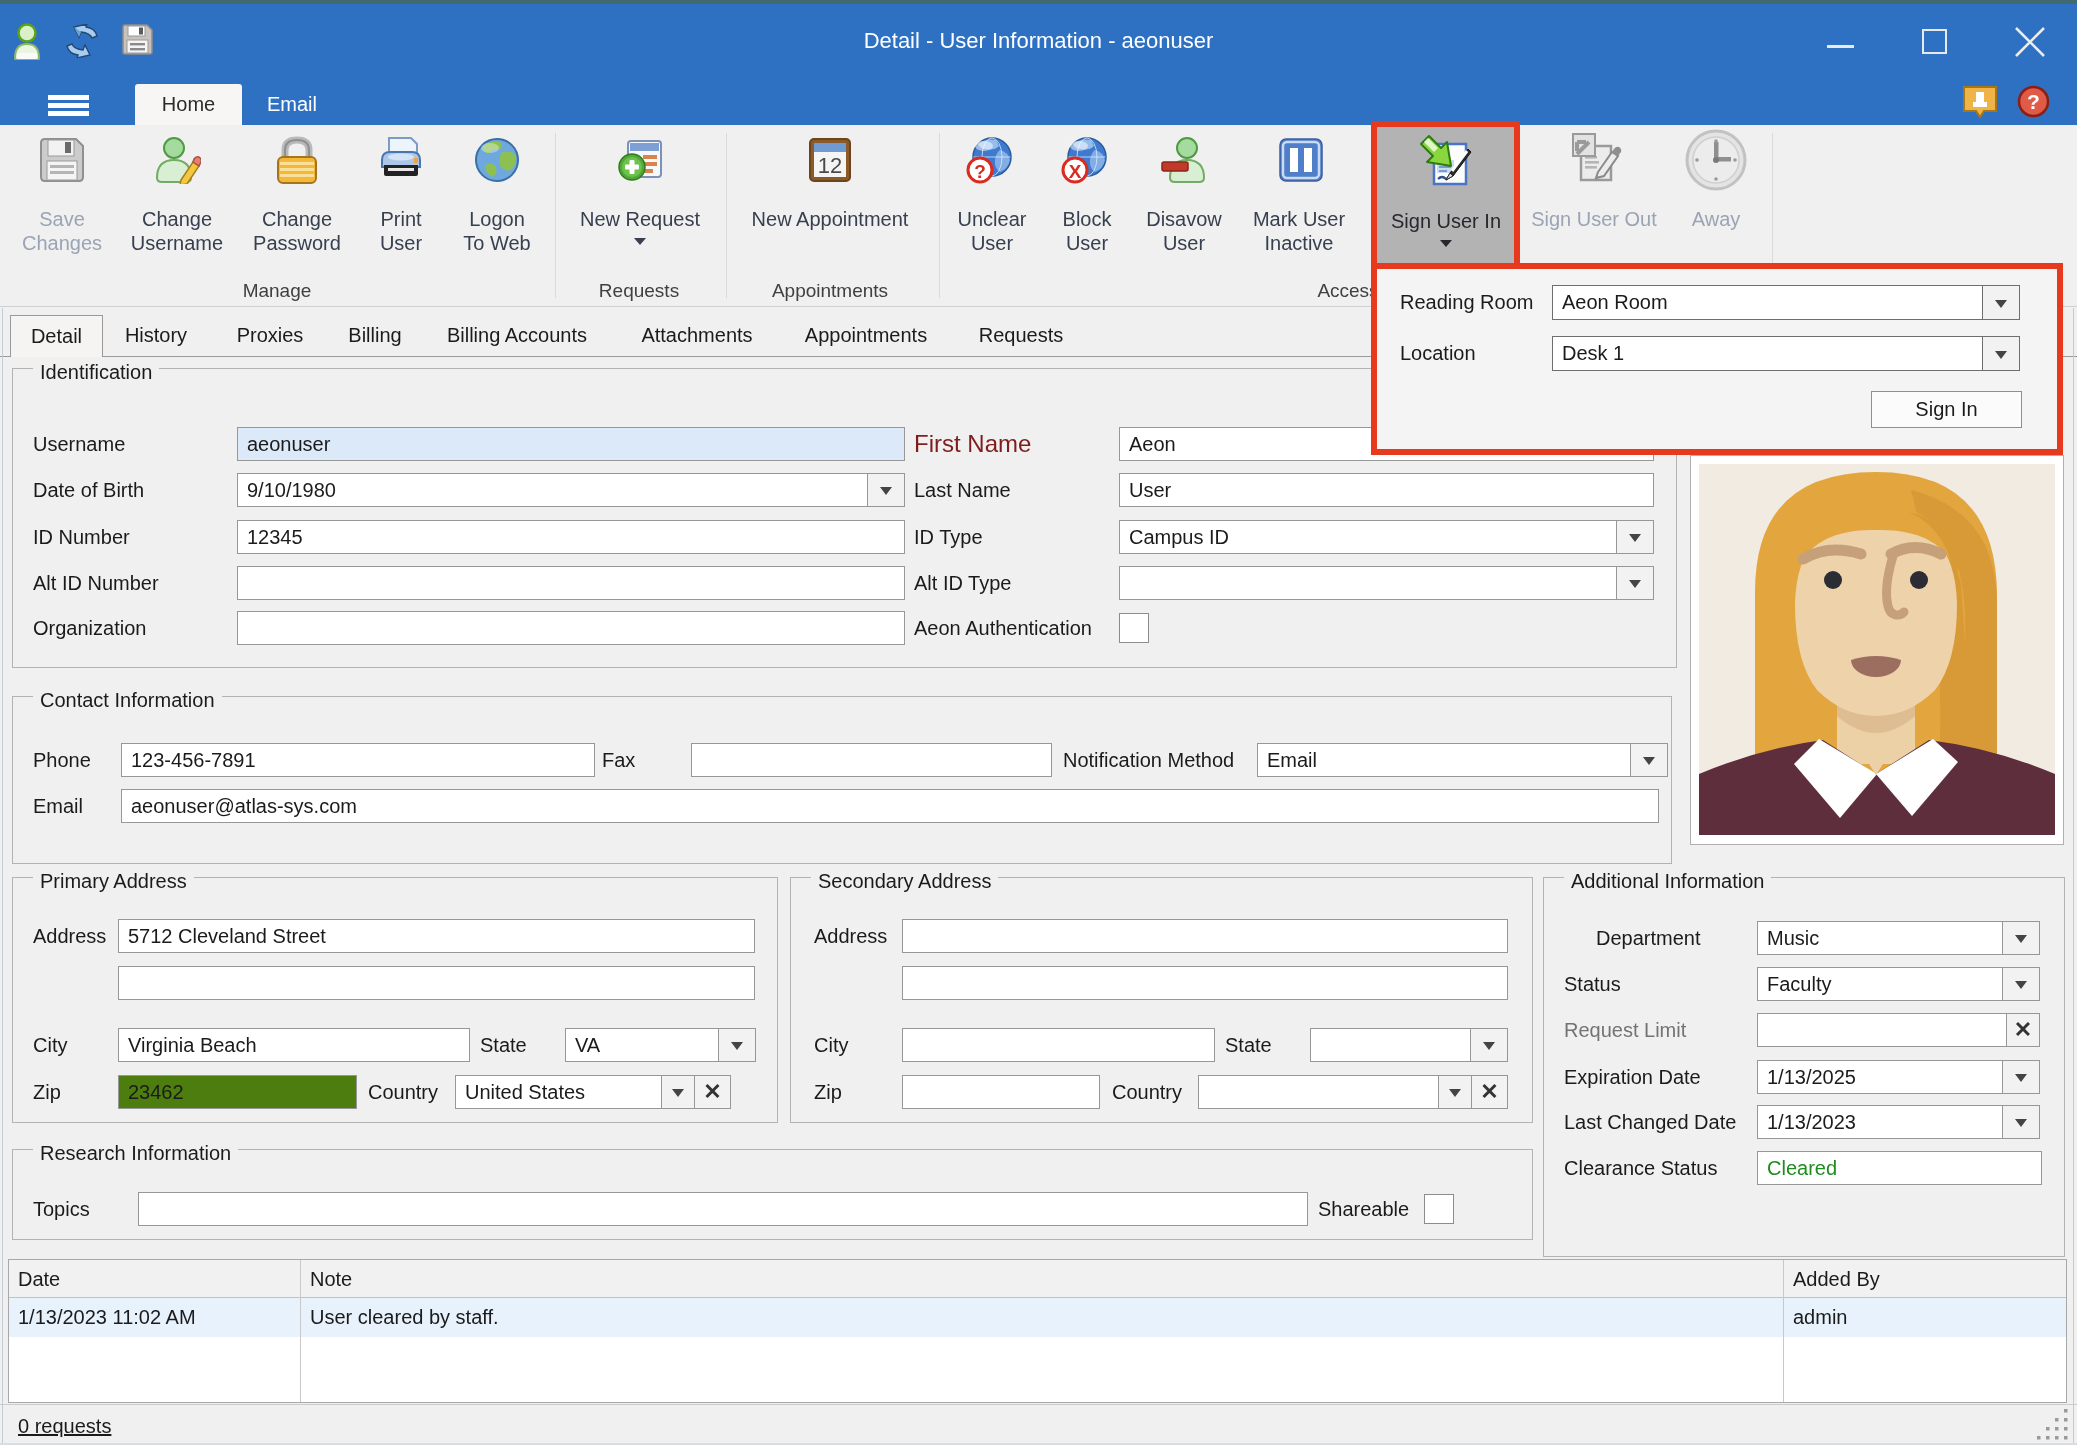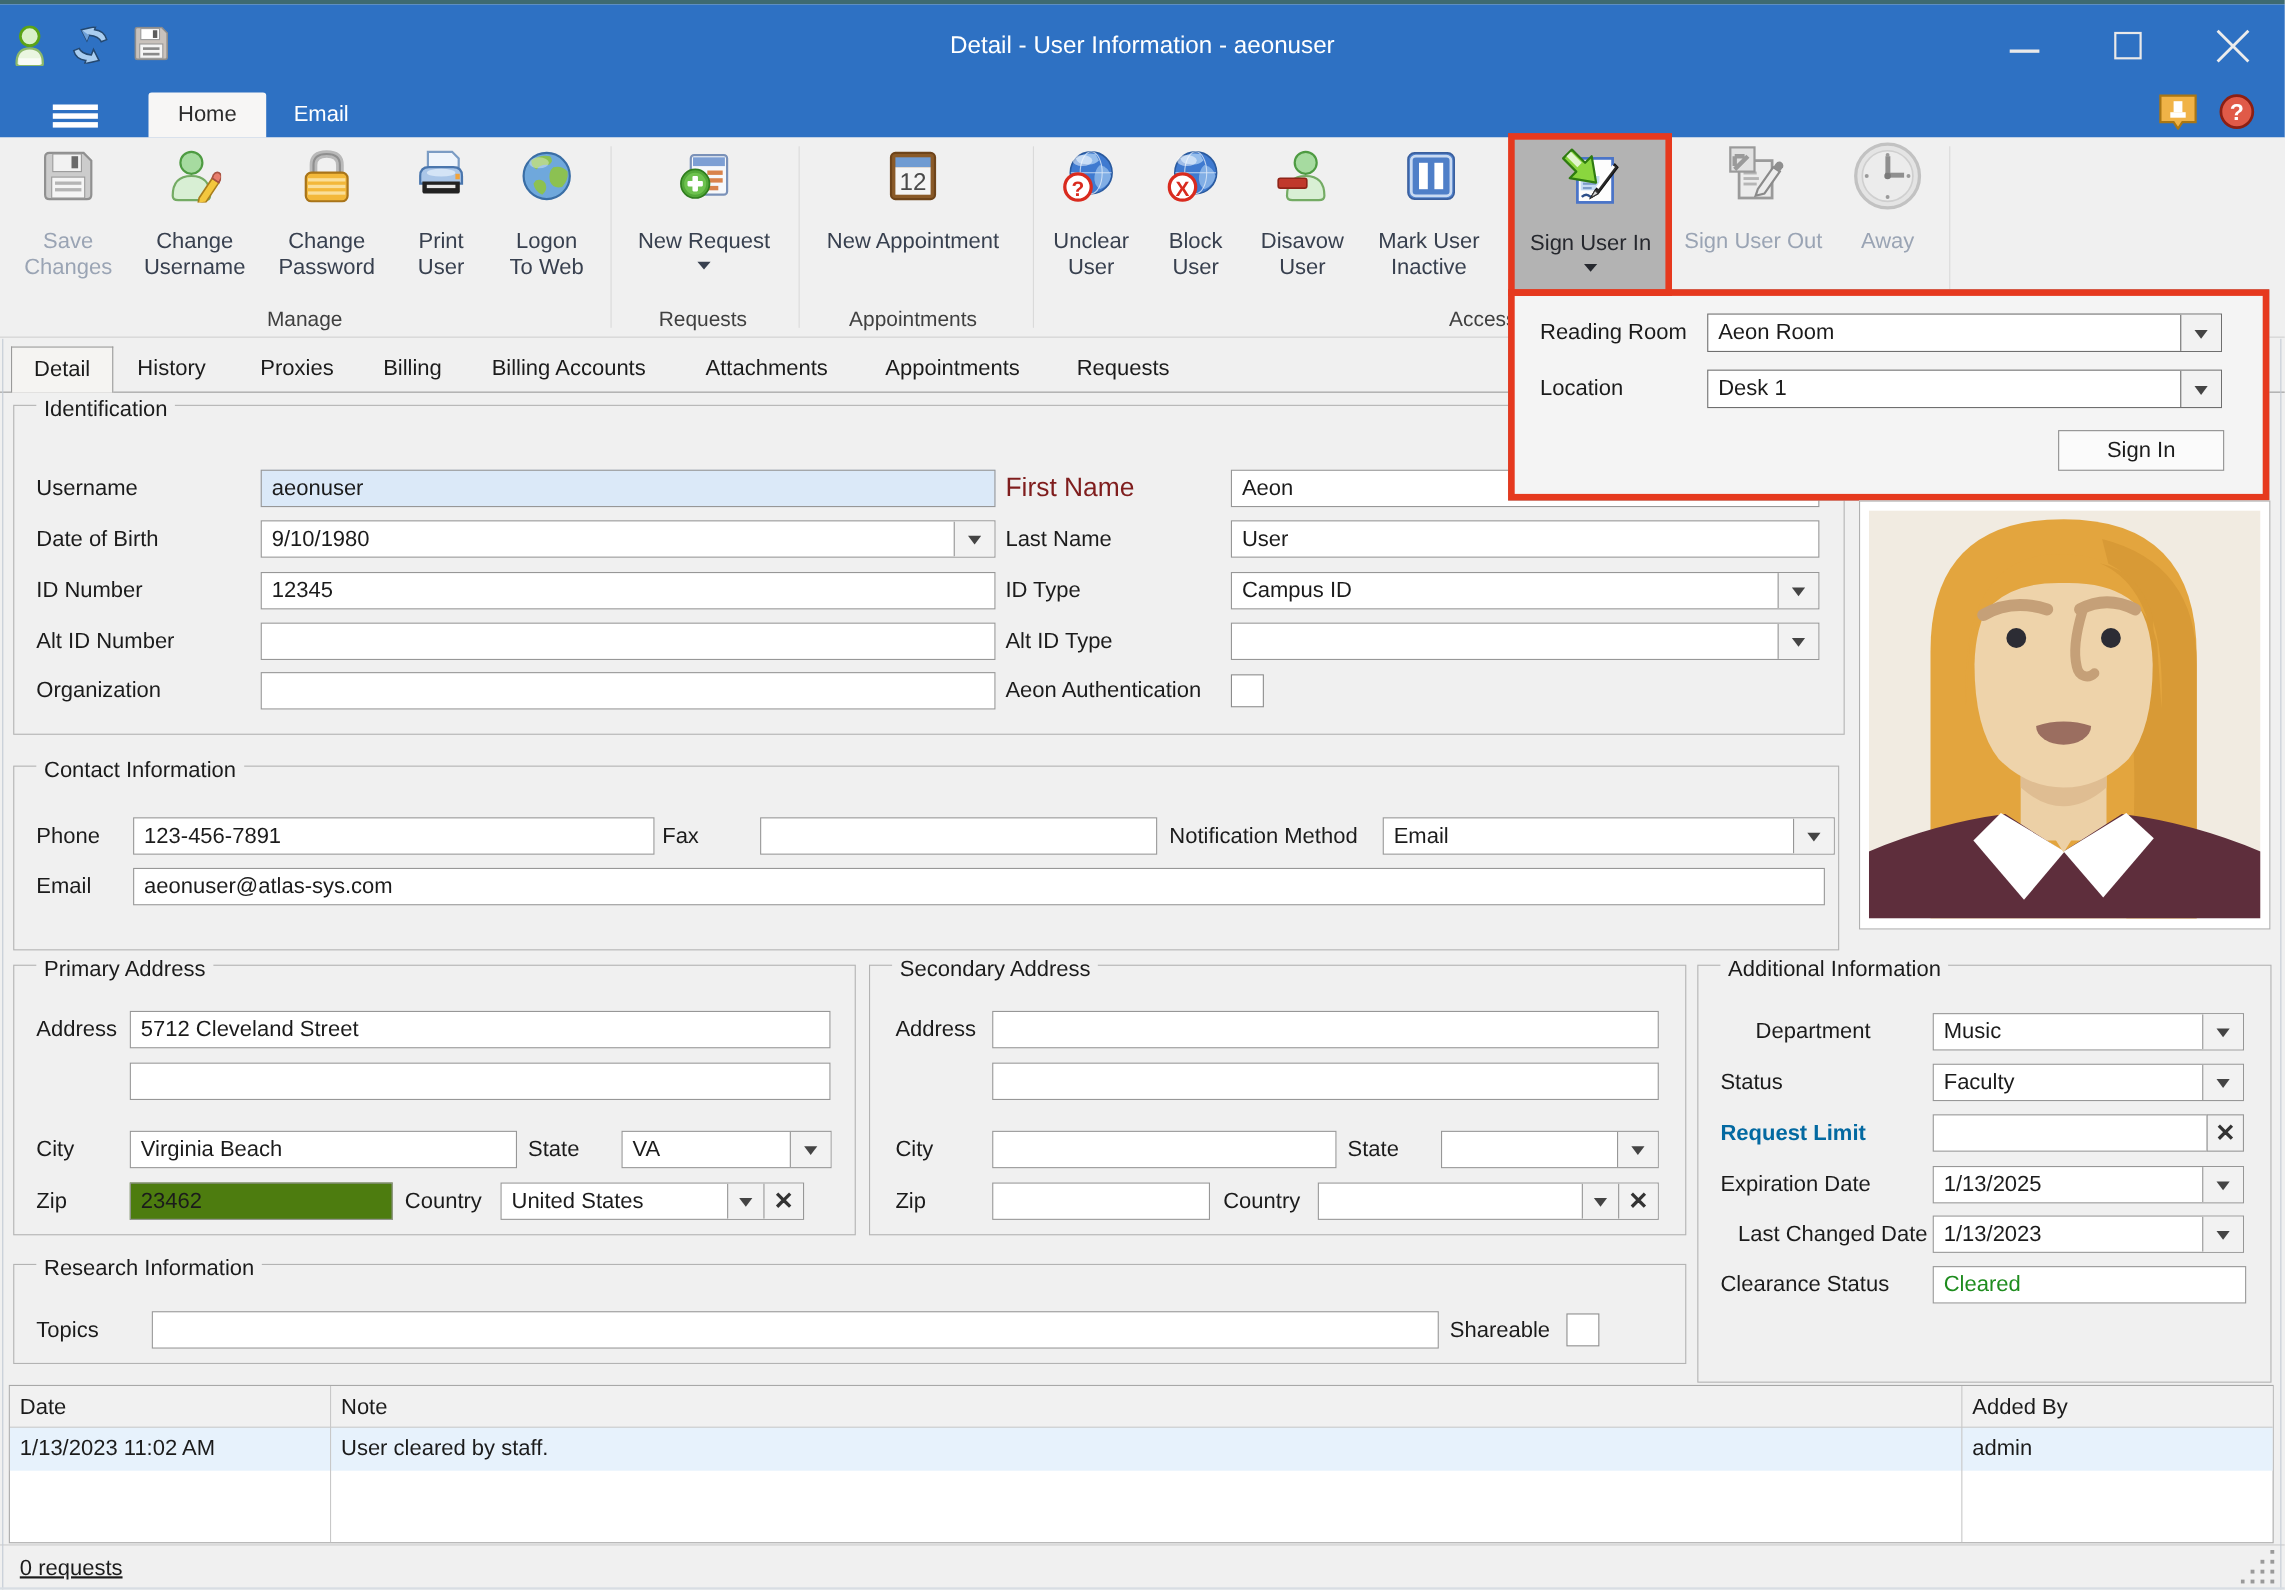--- a/index.html
+++ b/index.html
@@ -350,37 +350,37 @@
       <div class="tri"></div>
     </div>
   </div>
 <div class="lb" style="left:1564px;top:971px;line-height:26px;font-size:20px;color:#1b1b1b;">Status</div>
 <div class="inp" style="left:1757px;top:967px;width:283px;height:34px;background:#fff">
     <div class="ct">Faculty</div>
     <div class="ar" style="width:37px;right:0px">
       <div class="tri"></div>
     </div>
   </div>
-<div class="lb" style="left:1564px;top:1017px;line-height:26px;font-size:20px;color:#0369a1;font-weight:bold;">Request Limit</div>
+<div class="lb" style="left:1564px;top:1017px;line-height:26px;font-size:20px;color:#737373;">Request Limit</div>
 <div class="inp" style="left:1757px;top:1013px;width:250px;height:34px;background:#fff;border-color:#979797;color:#1b1b1b">
     <div class="ct"></div>
   </div>
 <div class="inp" style="left:2006px;top:1013px;width:34px;height:34px;background:#f2f2f2">
     <div style="display:flex;align-items:center;justify-content:center;height:100%">
       <span class="xg">✕</span>
     </div>
   </div>
 <div class="lb" style="left:1564px;top:1064px;line-height:26px;font-size:20px;color:#1b1b1b;">Expiration Date</div>
 <div class="inp" style="left:1757px;top:1060px;width:283px;height:34px;background:#fff">
     <div class="ct">1/13/2025</div>
     <div class="ar" style="width:37px;right:0px">
       <div class="tri"></div>
     </div>
   </div>
-<div class="lb" style="left:1564px;top:1109px;line-height:26px;font-size:20px;color:#1b1b1b;margin-left:16px;">Last Changed Date</div>
+<div class="lb" style="left:1564px;top:1109px;line-height:26px;font-size:20px;color:#1b1b1b;">Last Changed Date</div>
 <div class="inp" style="left:1757px;top:1105px;width:283px;height:34px;background:#fff">
     <div class="ct">1/13/2023</div>
     <div class="ar" style="width:37px;right:0px">
       <div class="tri"></div>
     </div>
   </div>
 <div class="lb" style="left:1564px;top:1155px;line-height:26px;font-size:20px;color:#1b1b1b;">Clearance Status</div>
 <div class="inp" style="left:1757px;top:1151px;width:285px;height:34px;background:#fff;border-color:#979797;color:#1e8c1e">
     <div class="ct">Cleared</div>
   </div>

